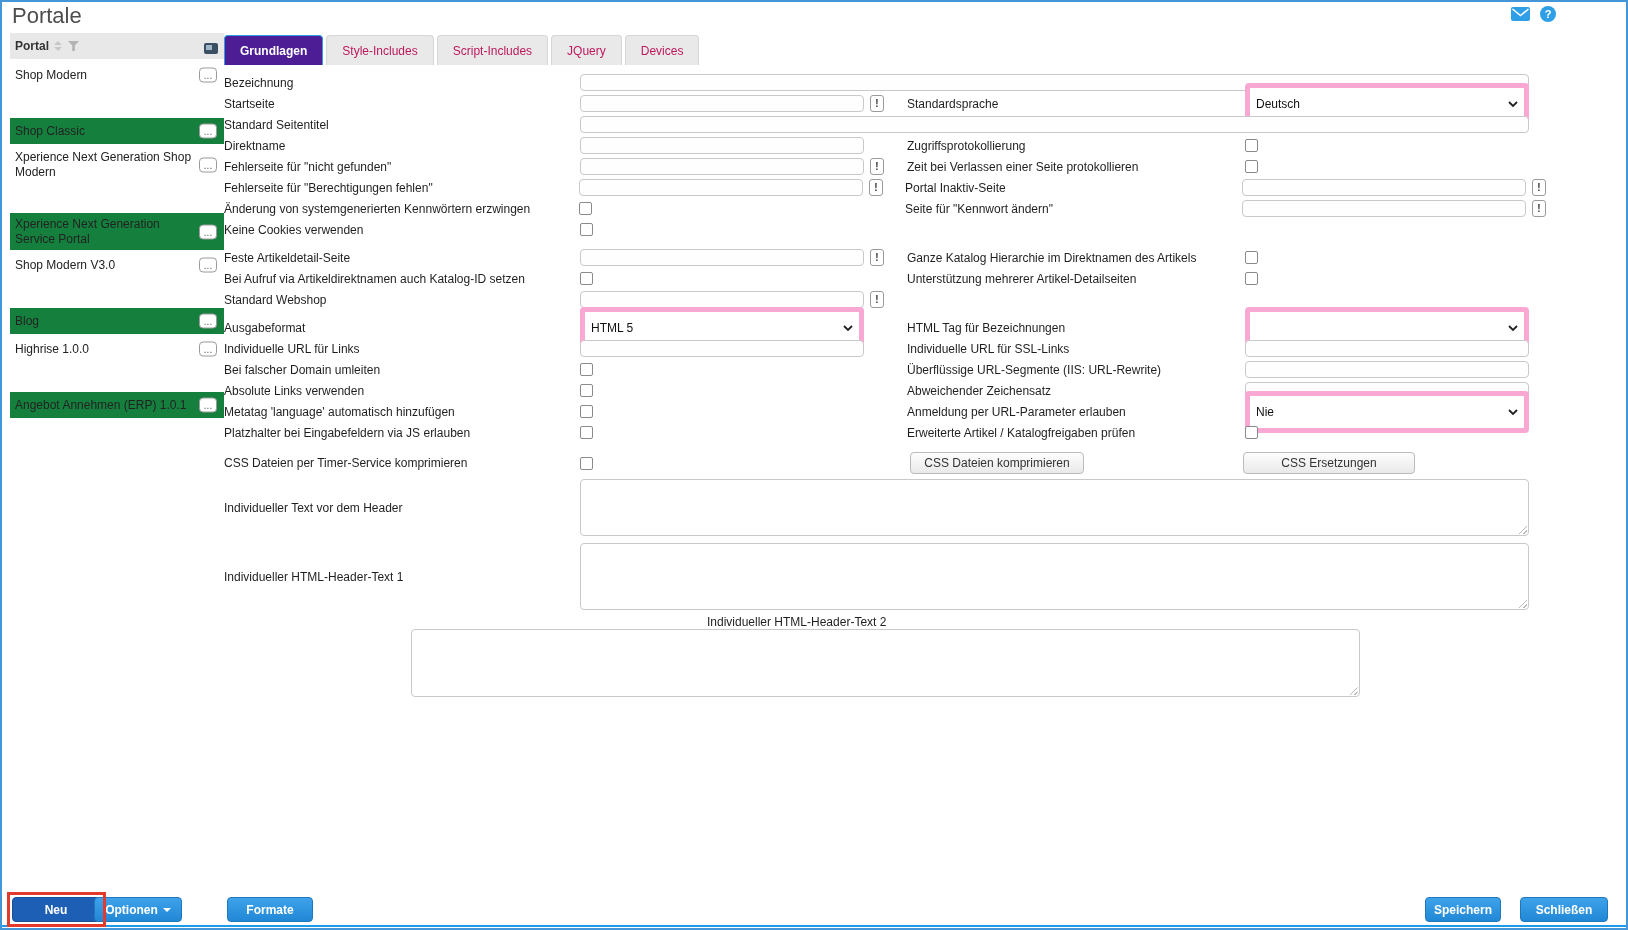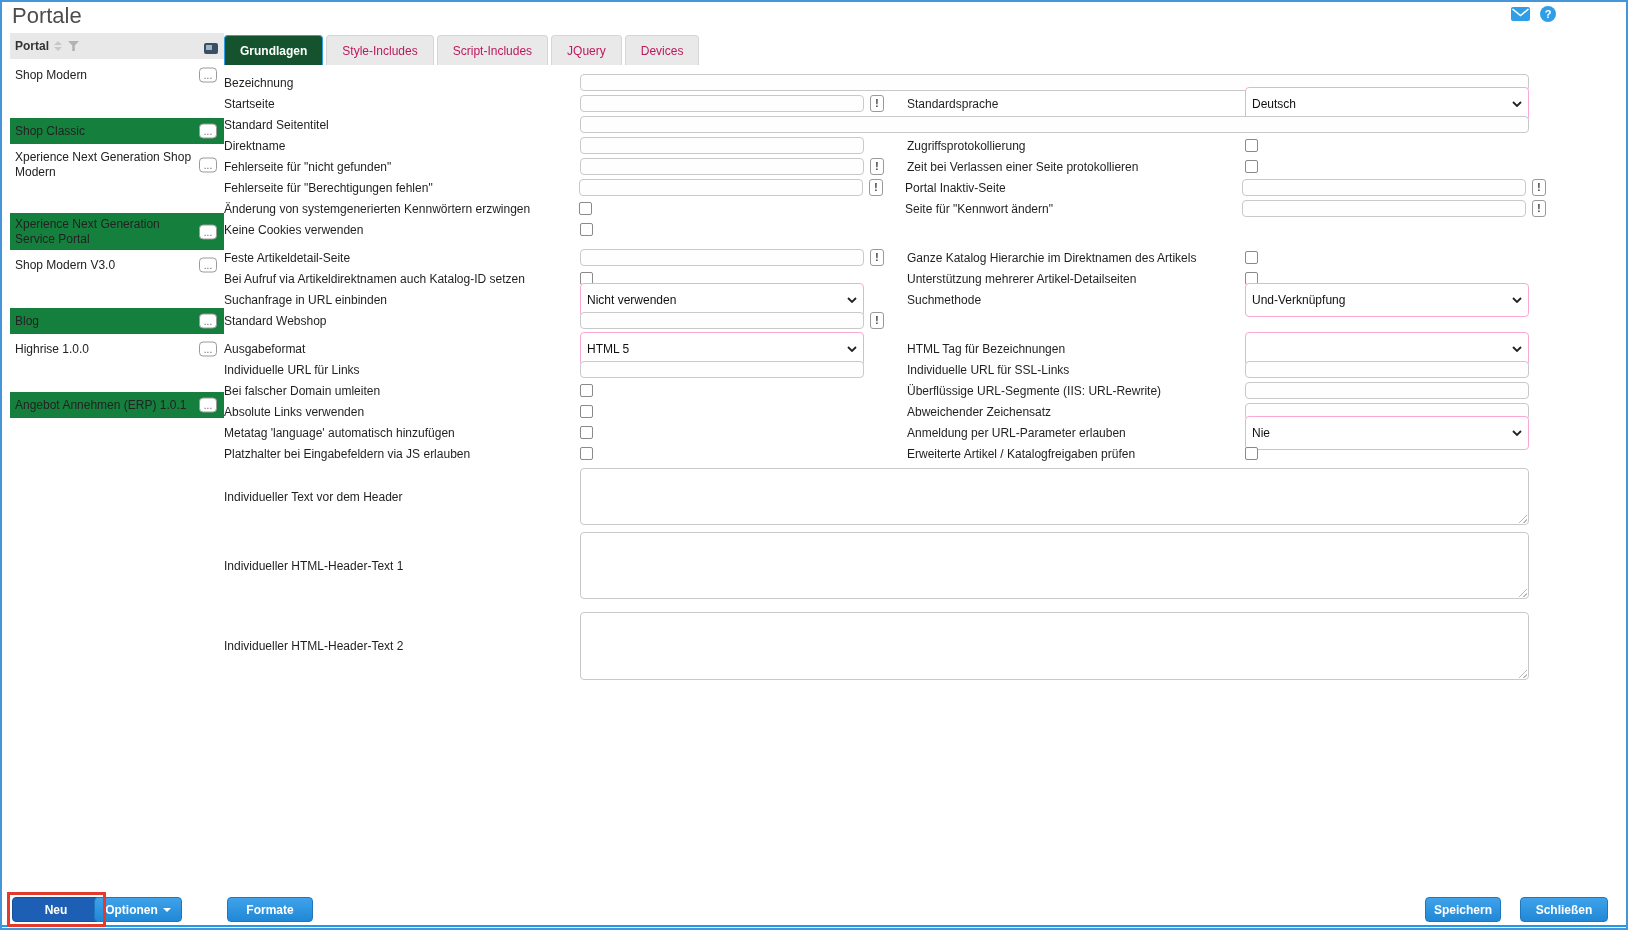--- a/index.html
+++ b/index.html
@@ -32,39 +32,39 @@
   .menu-btn { position:absolute; right:7px; top:50%; transform:translateY(-50%);
               width:18px; height:15px; border:1px solid #9a9a9a; border-radius:4px;
               background:#fff; color:#666; font-size:10px; line-height:11px; text-align:center;
               cursor:pointer; padding:0; }
 
   
   .tabs { position:absolute; left:222px; top:33px; display:flex; gap:3px; }
   .tab { height:30px; padding:0 15px; display:flex; align-items:center; font-size:12px;
          border-radius:4px 4px 0 0; background:#e9e9e9; border:1px solid #d6d6d6;
          border-bottom:none; color:#be185d; cursor:pointer; }
-  .tab.active { background:#14532d; border-color:#2e9fe6; color:#fff; font-weight:bold; }
+  .tab.active { background:#4c1d95; border-color:#2e9fe6; color:#fff; font-weight:bold; }
 
   
   .form { position:absolute; left:222px; top:70px; width:1322px; }
   .frm-row { display:flex; align-items:center; height:21px; }
   .cell-ll { width:356px; }
   .cell-cl { width:327px; display:flex; align-items:center; }
   .cell-lr { width:338px; }
   .cell-cr { flex:1; display:flex; align-items:center; }
   .lbl { font-size:12px; color:#1f1f1f; white-space:nowrap; }
   .txt { width:284px; height:17px; border:1px solid #c9c9c9; border-radius:4px;
          background:#fefefe; font-size:12px; padding:0 4px; font-family:inherit; }
   .txt.full { width:949px; }
   .warn { width:14px; height:17px; margin-left:6px; border:1px solid #9a9a9a; border-radius:3px;
           background:#fff; color:#333; font-weight:bold; font-size:10px; line-height:14px;
           text-align:center; cursor:pointer; padding:0; }
   .cb { width:13px; height:13px; border:1px solid #8a8a8a; border-radius:2px;
         background:#fff; display:inline-block; cursor:pointer; }
-  .sel { width:284px; height:19px; border:1px solid #f9a8d4; border-radius:4px; background:#fff;
+  .sel { width:284px; height:19px; border:5px solid #f9a8d4; border-radius:4px; background:#fff;
          display:flex; align-items:center; justify-content:space-between; padding:16px 6px;
          font-size:12px; color:#111; cursor:pointer; }
   .gray-btn { height:22px; border:1px solid #bbb; border-radius:4px; color:#333; font-size:12px;
               background:linear-gradient(#fdfdfd,#e9e9e9); cursor:pointer; font-family:inherit; }
   .ta-row { display:flex; align-items:center; }
   .ta-wrap { position:relative; width:949px; }
   .ta { width:949px; border:1px solid #c9c9c9; border-radius:4px; background:#fff;
         resize:none; display:block; font-family:inherit; font-size:12px; padding:3px 5px; }
   .grip { position:absolute; right:2px; bottom:2px; width:9px; height:9px;
           background:repeating-linear-gradient(-45deg,transparent 0 2px,#b9b9b9 2px 3px);
@@ -264,40 +264,20 @@
       <span class="lbl cell-ll">Bei Aufruf via Artikeldirektnamen auch Katalog-ID setzen</span>
       <span class="cell-cl">
           <span class="cb"></span>
         </span>
       <span class="lbl cell-lr">Unterstützung mehrerer Artikel-Detailseiten</span>
       <span class="cell-cr">
           <span class="cb"></span>
         </span>
     </div>
 
-    <div class="frm-row">
-      <span class="lbl cell-ll">Suchanfrage in URL einbinden</span>
-      <span class="cell-cl">
-        <div class="sel">
-          <span>Nicht verwenden</span>
-          <svg class="chev" width="10" height="6" viewBox="0 0 10 6">
-              <path d="M1 1 L5 5 L9 1" stroke="#222" stroke-width="1.8" fill="none"></path>
-            </svg>
-        </div>
-      </span>
-      <span class="lbl cell-lr">Suchmethode</span>
-      <span class="cell-cr">
-        <div class="sel">
-          <span>Und-Verknüpfung</span>
-          <svg class="chev" width="10" height="6" viewBox="0 0 10 6">
-              <path d="M1 1 L5 5 L9 1" stroke="#222" stroke-width="1.8" fill="none"></path>
-            </svg>
-        </div>
-      </span>
-    </div>
 
     <div class="frm-row">
       <span class="lbl cell-ll">Standard Webshop</span>
       <span class="cell-cl">
         <input class="txt" style="">
         <button class="warn">!</button>
       </span>
     </div>
 
     <div class="frm-row mt7">
@@ -374,39 +354,47 @@
       <span class="lbl cell-ll">Platzhalter bei Eingabefeldern via JS erlauben</span>
       <span class="cell-cl">
           <span class="cb"></span>
         </span>
       <span class="lbl cell-lr">Erweiterte Artikel / Katalogfreigaben prüfen</span>
       <span class="cell-cr">
           <span class="cb"></span>
         </span>
     </div>
 
+    <div class="frm-row mt8" style="height:24px;">
+      <span class="lbl cell-ll">CSS Dateien per Timer-Service komprimieren</span>
+      <span class="cell-cl">
+          <span class="cb"></span>
+        </span>
+      <button class="gray-btn" style="width:174px;margin-left:3px;">CSS Dateien komprimieren</button>
+      <button class="gray-btn" style="width:172px;margin-left:159px;">CSS Ersetzungen</button>
+    </div>
 
 
     <div class="ta-row mt4" style="height:57px;">
       <span class="lbl cell-ll">Individueller Text vor dem Header</span>
       <span class="ta-wrap">
         <textarea class="ta" style="height: 57px;"></textarea>
         <span class="grip"></span>
       </span>
     </div>
 
     <div class="ta-row mt7" style="height:67px;">
       <span class="lbl cell-ll">Individueller HTML-Header-Text 1</span>
       <span class="ta-wrap">
         <textarea class="ta" style="height: 67px;"></textarea>
         <span class="grip"></span>
       </span>
     </div>
 
-    <div class="ta-row mt5" style="height:84px;">
+    <div class="ta-row mt5" style="height:84px;flex-direction:column;">
       <span class="lbl cell-ll">Individueller HTML-Header-Text 2</span>
       <span class="ta-wrap">
         <textarea class="ta" style="height: 68px;"></textarea>
         <span class="grip"></span>
       </span>
     </div>
 
   </div>
 
   <div class="annotation"></div>

